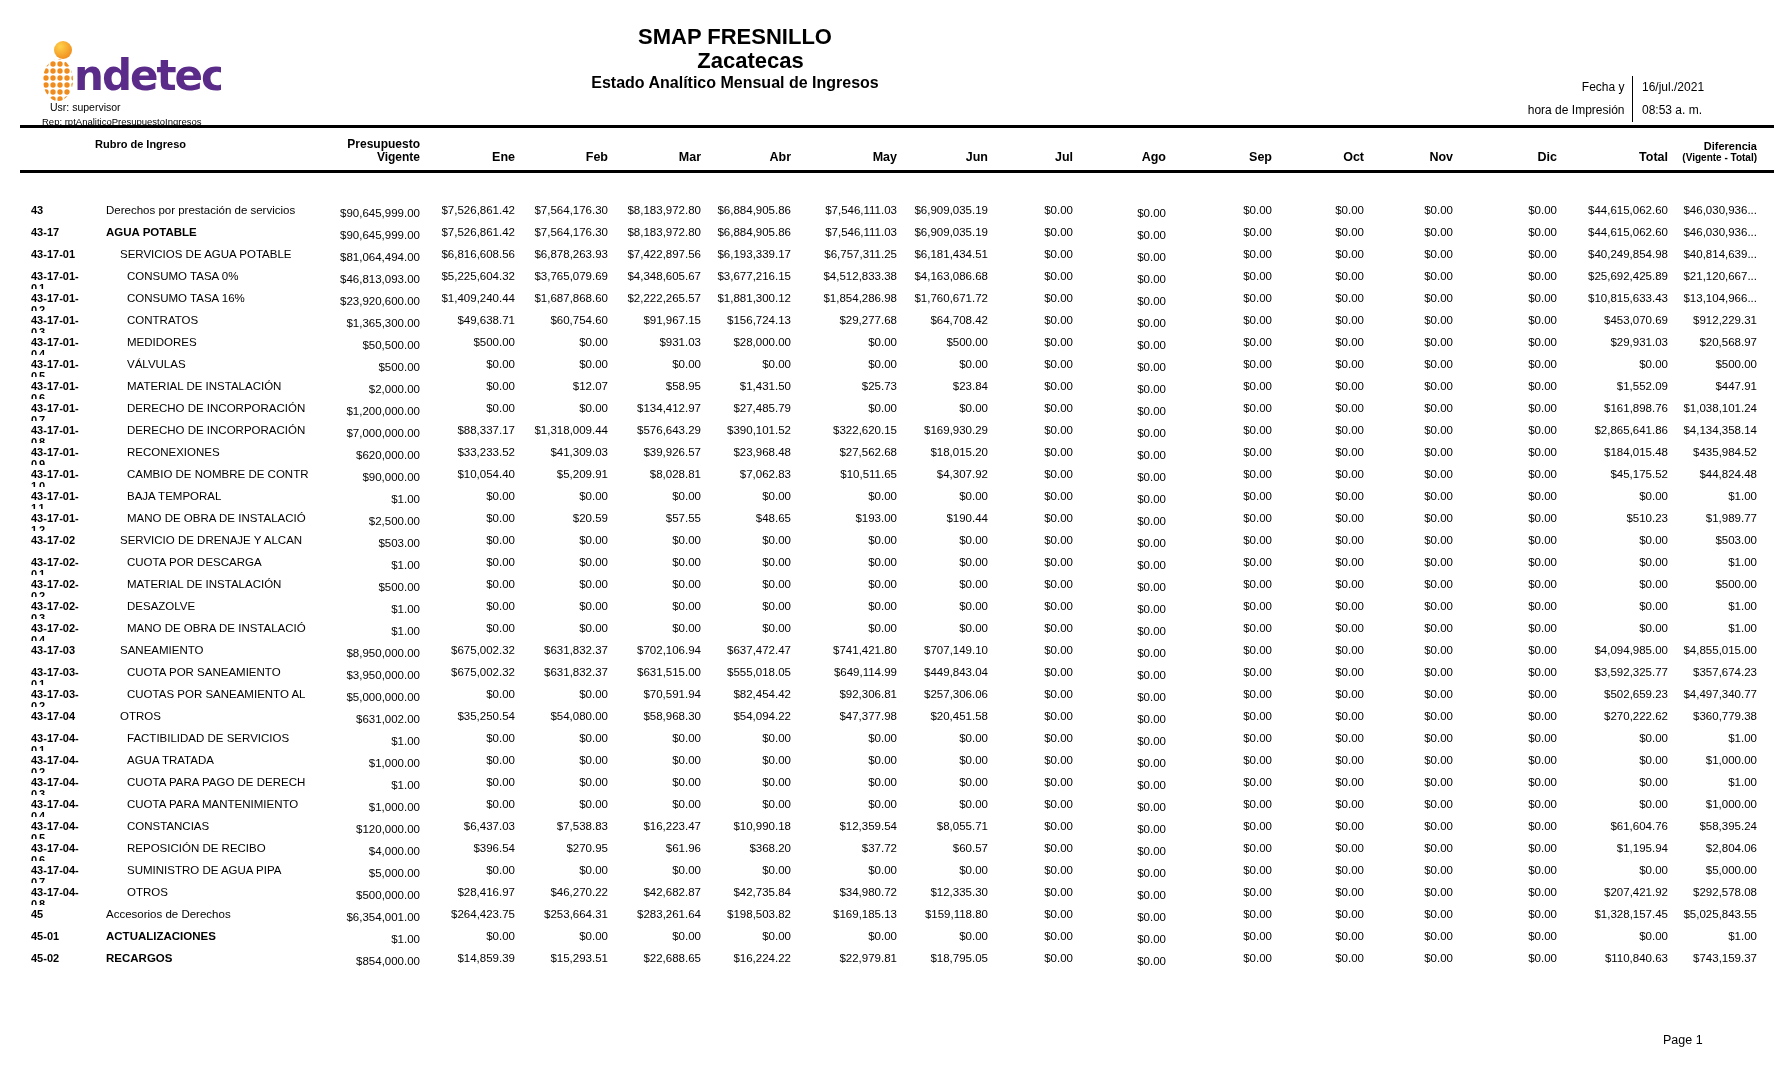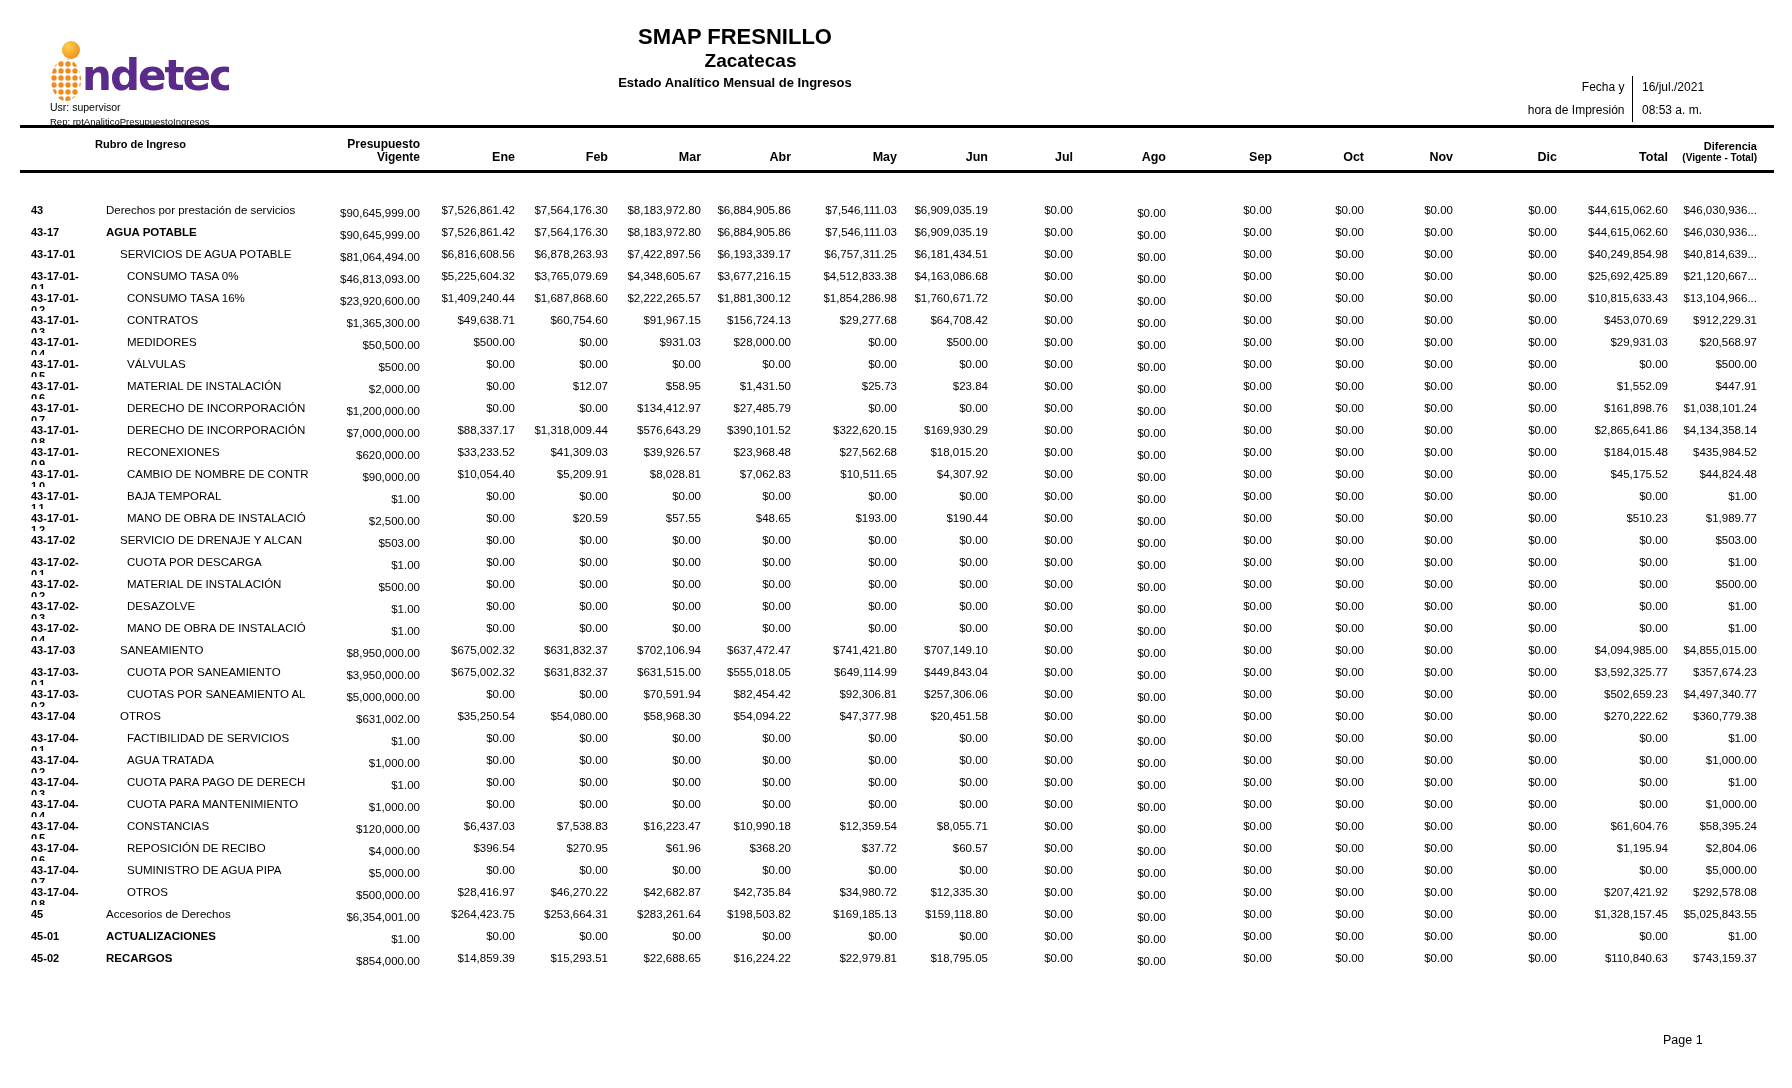--- a/index.html
+++ b/index.html
@@ -5,27 +5,27 @@
   html,body{margin:0;padding:0;background:#e8e8e8;}
   .page{
     position:relative;
     width:1792px;height:1088px;
     background:#ffffff;
     font-family:"Liberation Sans", sans-serif;
     color:#000;
     overflow:hidden;
   }
   
-  .logo-block{position:absolute;left:44px;top:40px;width:260px;}
+  .logo-block{position:absolute;left:36px;top:40px;width:260px;}
   .usr-line{position:absolute;left:50px;top:101px;font-size:10.5px;}
-  .rep-line{position:absolute;left:50px;top:116px;font-size:9.5px;}
+  .rep-line{position:absolute;left:42px;top:116px;font-size:9.5px;}
   .title-block{position:absolute;left:0;top:24px;width:1470px;text-align:center;font-weight:bold;}
   .title-1{font-size:22px;line-height:26px;}
-  .title-2{font-size:19px;line-height:22px;padding-left:31px;}
-  .title-3{font-size:13px;line-height:21px;}
+  .title-2{font-size:22px;line-height:22px;padding-left:31px;}
+  .title-3{font-size:16px;line-height:21px;}
   .title-4{font-size:14px;line-height:21px;}
   .print-info{position:absolute;top:76px;right:58px;display:flex;align-items:stretch;font-size:12px;}
   .pi-labels{text-align:right;line-height:23px;padding-right:7px;}
   .pi-divider{width:1.5px;background:#000;}
   .pi-values{text-align:left;line-height:23px;padding-left:9px;min-width:92px;}
   .rule{position:absolute;left:20px;right:18px;height:3px;background:#000;}
   .rule-1{top:125px;}
   .rule-2{top:170px;}
   
   table.report{

